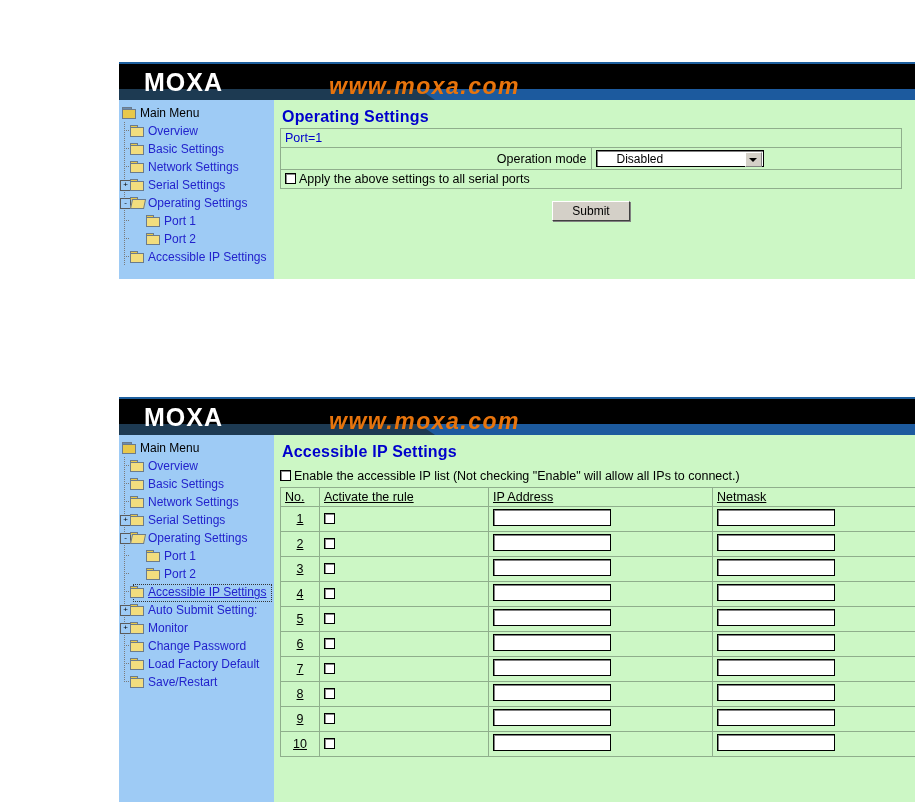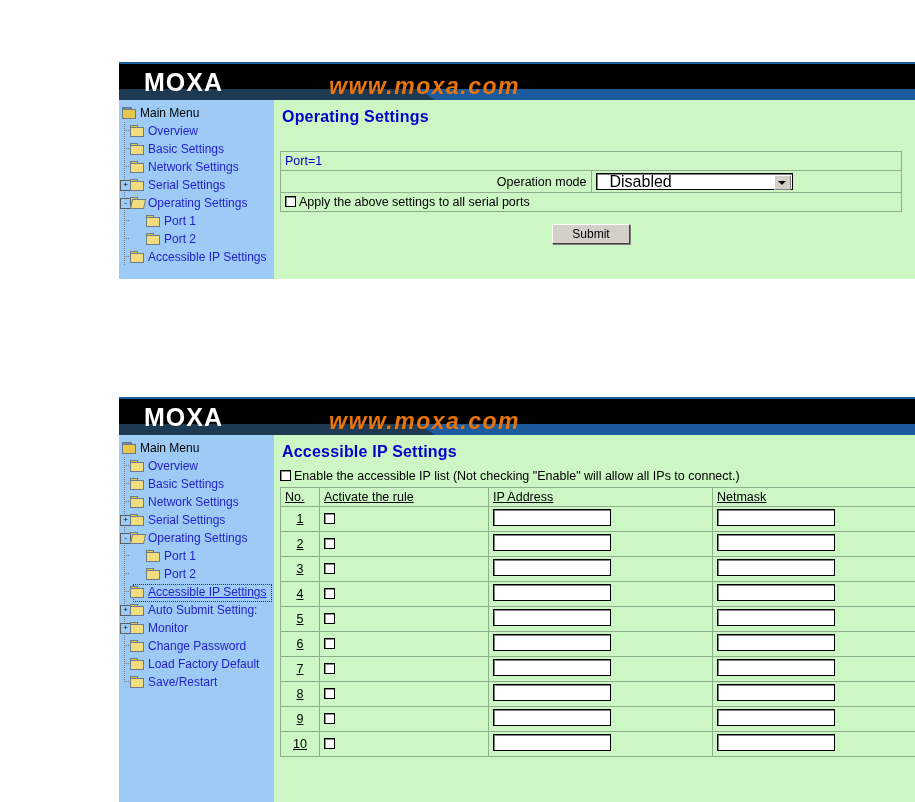--- a/index.html
+++ b/index.html
@@ -72,23 +72,23 @@
 
   table.grid{border-collapse:collapse;font-size:12.5px;color:#000;
              font-family:"Liberation Sans",sans-serif;}
   table.grid td,table.grid th{border:1px solid #8fae8c;padding:2px 4px;background:#ccf7c5;
              font-weight:normal;text-align:left;vertical-align:middle;}
 
   .porthdr{text-align:center;color:#0000cc;font-weight:bold;font-size:12.5px;}
 
   
   .sel{
-    display:inline-block;width:197px;height:17px;background:#ffffff;
-    border:1px solid #000;position:relative;font-size:16px;line-height:16px;
-    padding-left:13px;box-sizing:border-box;color:#000;
+    display:inline-block;width:168px;height:17px;background:#ffffff;
+    border:1px solid #000;position:relative;font-size:12px;line-height:16px;
+    padding-left:20px;box-sizing:border-box;color:#000;
     box-shadow: inset 1px 1px 0 #808080;
   }
   .sel .arrowbtn{
     position:absolute;right:1px;top:1px;width:15px;height:13px;background:#d4d0c8;
     border-top:1px solid #ffffff;border-left:1px solid #ffffff;
     border-right:1px solid #808080;border-bottom:1px solid #808080;
   }
   .sel .arrowbtn:after{
     content:"";position:absolute;left:3px;top:5px;width:0;height:0;
     border-style:solid;border-width:4px 4px 0 4px;border-color:#000 transparent transparent transparent;
@@ -220,21 +220,21 @@
           <span class="folder">
             <span class="tab"></span>
             <span class="bod"></span>
           </span>
           <span class="tlabel">Accessible IP Settings</span>
         </div>
       </div>
     <div class="content">
       <div class="pagetitle">Operating Settings</div>
 
-      <table class="grid" style="margin:25px 0 0 6px;width:622px;table-layout:fixed;">
+      <table class="grid" style="margin:2px 0 0 6px;width:622px;table-layout:fixed;">
         <tbody>
             <tr>
           <td colspan="2" class="porthdr">Port=1</td>
         </tr>
         <tr>
           <td style="width:185px;text-align:right;">Operation mode</td>
           <td>
             <span class="sel">
               <span>Disabled</span>
               <span class="arrowbtn"></span>

